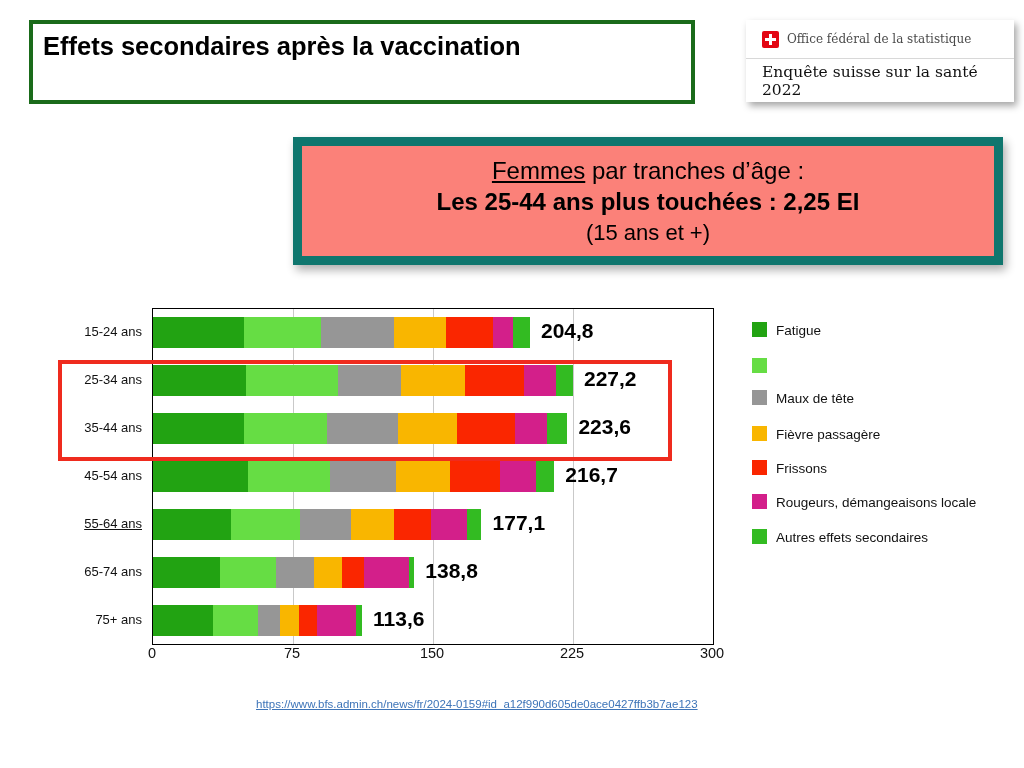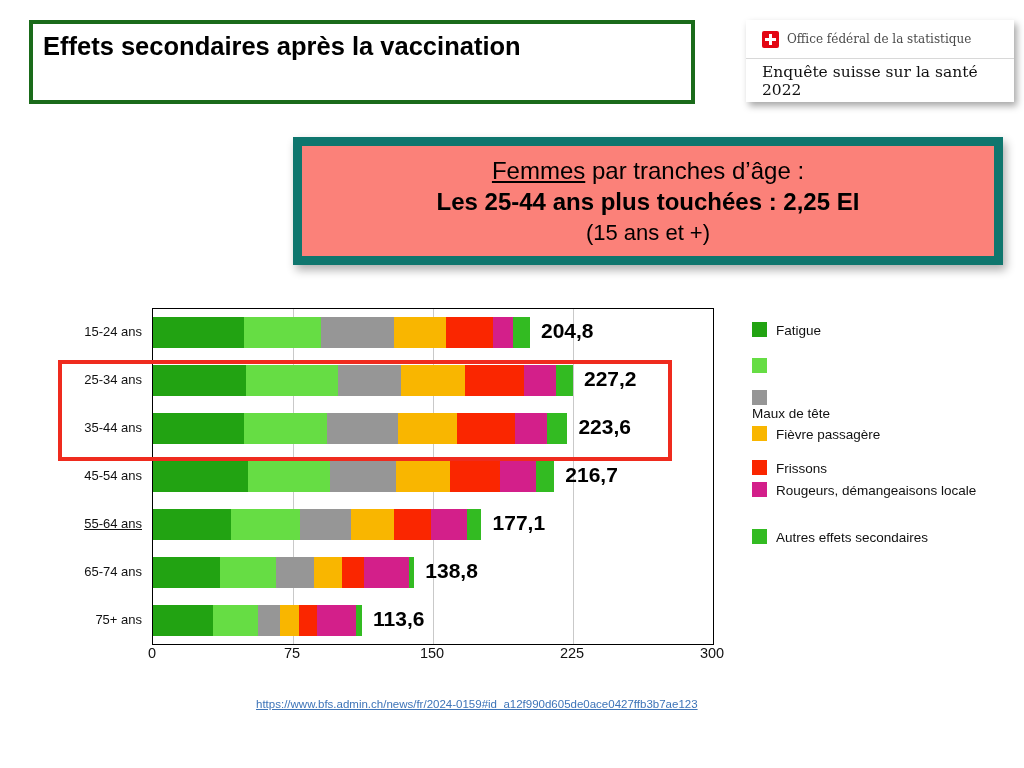--- a/index.html
+++ b/index.html
@@ -221,33 +221,33 @@
 <div id="highlight-box" style="border-color: rgb(239, 43, 30);"></div>
 
 <div id="legend">
     <div class="lg-item" style="top: 0px;">
       <span class="lg-sw" style="background: rgb(34, 163, 18);"></span>
       <span class="lg-tx">Fatigue</span>
     </div>
     <div class="lg-item" style="top: 36px;">
       <span class="lg-sw" style="background: rgb(102, 221, 68);"></span>
     </div>
-    <div class="lg-item" style="top: 68px; flex-direction: column;">
+    <div class="lg-item" style="top: 68px;">
       <span class="lg-sw" style="background: rgb(150, 150, 150);"></span>
       <span class="lg-tx">Maux de tête</span>
     </div>
     <div class="lg-item" style="top: 104px;">
       <span class="lg-sw" style="background: rgb(249, 182, 0);"></span>
       <span class="lg-tx">Fièvre passagère</span>
     </div>
     <div class="lg-item" style="top: 138px;">
       <span class="lg-sw" style="background: rgb(250, 38, 0);"></span>
       <span class="lg-tx">Frissons</span>
     </div>
-    <div class="lg-item" style="top: 160px;">
+    <div class="lg-item" style="top: 172px;">
       <span class="lg-sw" style="background: rgb(211, 31, 138);"></span>
       <span class="lg-tx">Rougeurs, démangeaisons locale</span>
     </div>
     <div class="lg-item" style="top: 207px;">
       <span class="lg-sw" style="background: rgb(51, 187, 34);"></span>
       <span class="lg-tx">Autres effets secondaires</span>
     </div>
   </div>
 
 <a id="source-url" href="#">https://www.bfs.admin.ch/news/fr/2024-0159#id_a12f990d605de0ace0427ffb3b7ae123</a>

